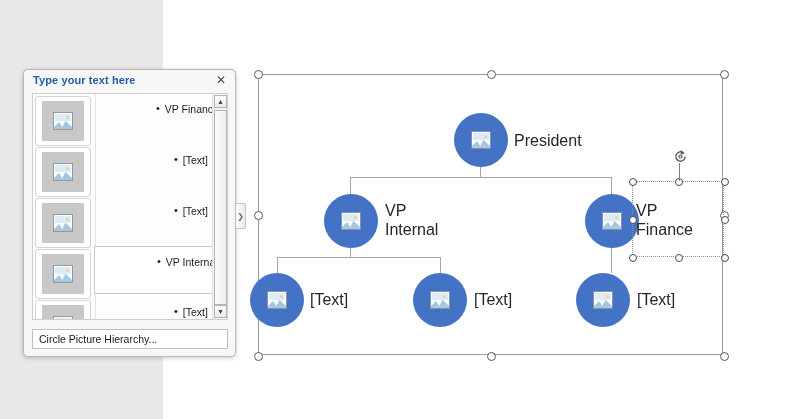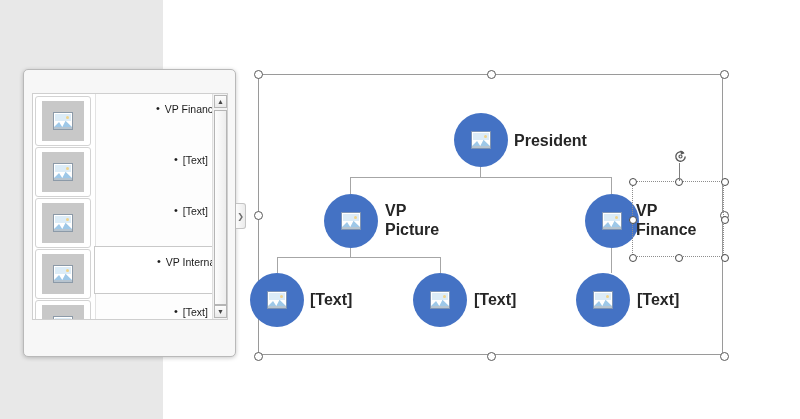--- a/index.html
+++ b/index.html
@@ -145,21 +145,21 @@
   
   .node-circle{
     position:absolute;border-radius:50%;
     background:#4472c4;
   }
   .node-circle .pic-icon{
     border-color:#7d93b4;
   }
   .node-label{
     position:absolute;color:#262626;
-    font-size:16px;line-height:19px;font-weight:bold;
+    font-size:16px;line-height:19px;
   }
   .connector{
     position:absolute;background:#a6a6a6;
   }
 
   
   #selected-textbox{
     position:absolute;left:632px;top:181px;width:92px;height:76px;
     border:1px dotted #8d8d8d;
     box-sizing:border-box;
@@ -209,21 +209,21 @@
   <div class="node-circle" style="left:65px;top:119px;width:54px;height:54px;">
     <span class="pic-icon">
       <span class="sky"></span>
         <span class="sun"></span>
         <span class="hill"></span>
         <span class="base"></span>
     </span>
   </div>
   <div class="node-label" style="left:126px;top:126px;">
     <div>VP</div>
-    <div>Picture</div>
+    <div>Internal</div>
   </div>
 
   <div class="node-circle" style="left:326px;top:119px;width:54px;height:54px;">
     <span class="pic-icon">
       <span class="sky"></span>
         <span class="sun"></span>
         <span class="hill"></span>
         <span class="base"></span>
     </span>
   </div>
@@ -285,20 +285,24 @@
 <div id="rotate-stem"></div>
 <div id="rotate-handle">
   <svg width="15" height="15" viewBox="0 0 16 16">
     <path d="M13 8a5 5 0 1 1-1.6-3.65" fill="none" stroke="#5a5a5a" stroke-width="1.5"></path>
     <path d="M8.2 1.2 L12.4 4.4 L8.4 6.2 Z" fill="#5a5a5a"></path>
     <circle cx="8" cy="8" r="1.6" fill="none" stroke="#5a5a5a" stroke-width="1.3"></circle>
   </svg>
 </div>
 
 <div id="text-pane">
+  <div id="text-pane-titlebar">
+    <div id="text-pane-title">Type your text here</div>
+    <div id="text-pane-close">✕</div>
+  </div>
 
   <div id="text-pane-body">
 
     <div id="thumb-column">
       <div class="thumb-cell" style="top:2px;">
         <div class="thumb-inner">
           <span class="pic-icon">
             <span class="sky"></span>
               <span class="sun"></span>
               <span class="hill"></span>
@@ -363,15 +367,16 @@
       </div>
     </div>
 
     <div id="pane-scrollbar">
       <div class="sb-btn" id="sb-up">▲</div>
       <div id="sb-thumb"></div>
       <div class="sb-btn" id="sb-down">▼</div>
     </div>
   </div>
 
+  <div id="layout-name-box">Circle Picture Hierarchy...</div>
 </div>
 
 <div id="pane-expand-tab">❯</div>
 
 </body></html>

